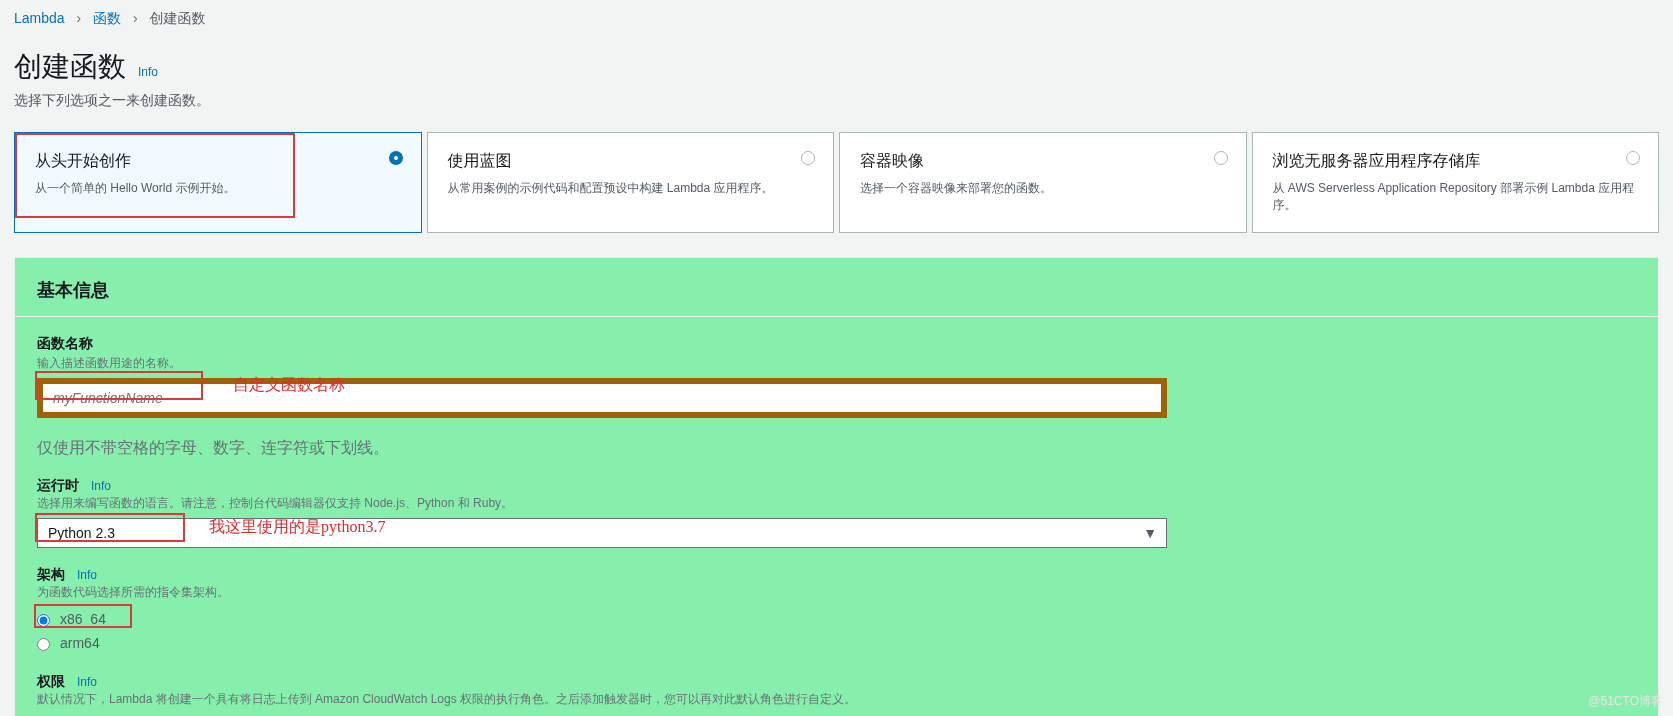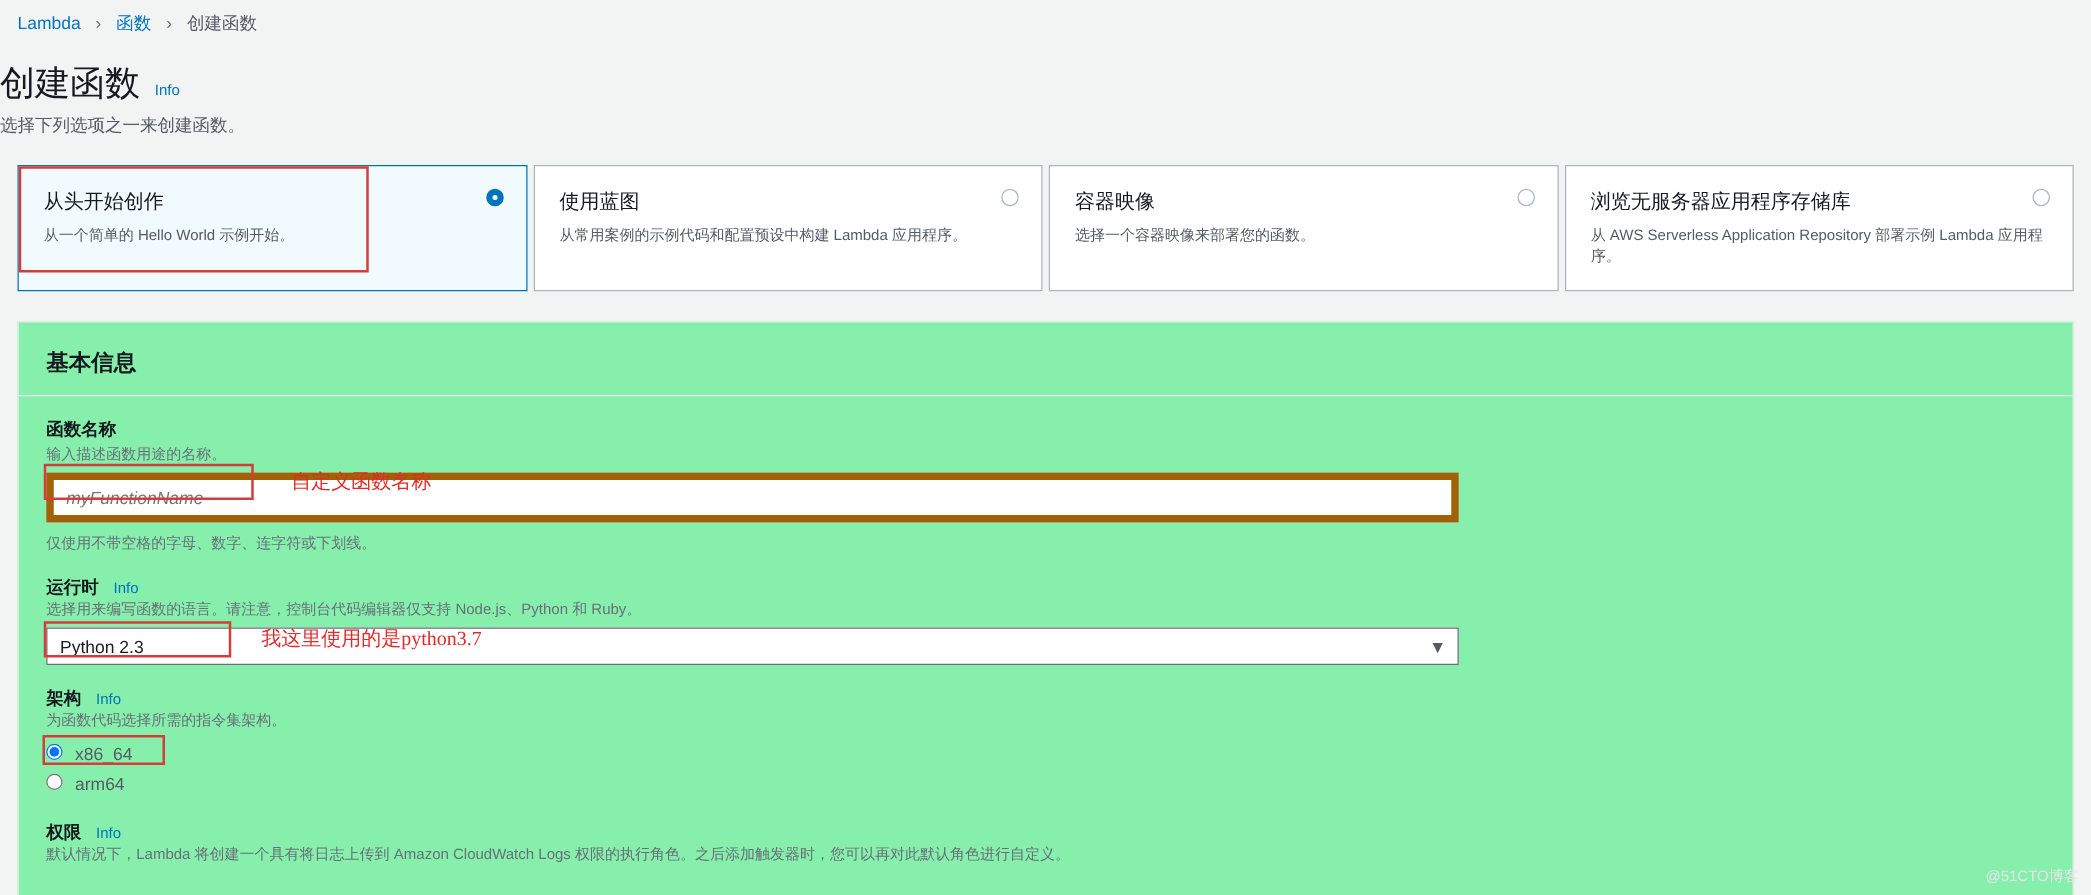--- a/index.html
+++ b/index.html
@@ -1,44 +1,44 @@
 <!DOCTYPE html>
 <html><head>
   <meta charset="utf-8">
   <style>
     *{box-sizing:border-box;margin:0;padding:0}
     body{font-family:"Amazon Ember","Helvetica Neue",Arial,"Microsoft YaHei",sans-serif;font-size:14px;color:#16191f;background:#f2f3f3;width:1673px}
     .breadcrumb{padding:10px 14px;font-size:14px}
     .breadcrumb a{color:#0073bb;text-decoration:none}
     .breadcrumb .sep{color:#687078;margin:0 8px}
     .breadcrumb .current{color:#545b64}
-    .page-header{padding:10px 0}
+    .page-header{padding:10px 14px}
     .page-title{font-size:28px;font-weight:400;display:inline-block;color:#16191f}
     .info-link{color:#0073bb;font-size:12px;margin-left:8px;text-decoration:none;font-weight:400}
     .subtitle{margin-top:6px;color:#545b64;font-size:14px}
     .options-row{display:flex;gap:5px;padding:12px 14px}
     .option-card{flex:1;background:#fff;border:1px solid #aab7b8;padding:18px 20px;position:relative;cursor:pointer}
     .option-card.selected{border:1px solid #0073bb;background:#f1faff}
     .option-title{font-size:16px;font-weight:400;margin-bottom:8px;color:#16191f}
     .option-desc{font-size:12px;color:#545b64;line-height:1.4}
     .option-radio{position:absolute;top:18px;right:18px;width:14px;height:14px;border:1px solid #aab7b8;border-radius:50%;background:#fff;display:flex;align-items:center;justify-content:center}
     .option-radio.checked{border:5px solid #0073bb}
     .panel{background:#86efac;margin:12px 14px;border:1px solid #eaeded;box-shadow:0 1px 1px rgba(0,0,0,0.05)}
     .panel-header{padding:20px 22px 14px;font-size:18px;font-weight:700;border-bottom:1px solid #eaeded}
     .panel-body{padding:18px 22px}
     .field{margin-bottom:18px}
     .field-label{font-size:14px;font-weight:700;margin-bottom:2px}
     .field-hint{font-size:12px;color:#687078;margin-bottom:6px}
-    .field-hint-below{font-size:12px;color:#687078;margin-top:8px}
+    .field-hint-below{font-size:16px;color:#687078;margin-top:20px}
     .text-input{width:1130px;padding:6px 10px;border:6px solid #a16207;font-size:14px;font-style:italic;color:#879196}
     .select-wrap{position:relative;width:1130px}
     .select{width:100%;padding:6px 10px;border:1px solid #687078;font-size:14px;background:#fff;appearance:none}
     .select-arrow{position:absolute;right:10px;top:50%;transform:translateY(-50%);pointer-events:none;color:#545b64}
     .radio-group{margin-top:6px}
-    .radio-item{display:flex;align-items:flex-start;padding:4px 0}
+    .radio-item{display:flex;align-items:flex-end;padding:4px 0}
     .radio-item input{margin-right:10px}
     .radio-item label{color:#545b64}
     .hl-red{border:2.5px solid #d63c3c;position:absolute;pointer-events:none}
     .annot{color:#e02b2b;font-size:16px;position:absolute;font-family:"KaiTi","楷体",serif}
     .select-hl{border:2.5px solid #d63c3c;position:absolute;pointer-events:none}
     .radio-hl{border:2px solid #d63c3c;position:absolute;pointer-events:none}
     .section{position:relative}
     .wm{position:absolute;bottom:6px;right:10px;color:#e5e5e5;font-size:12px}
   </style>
 </head>

